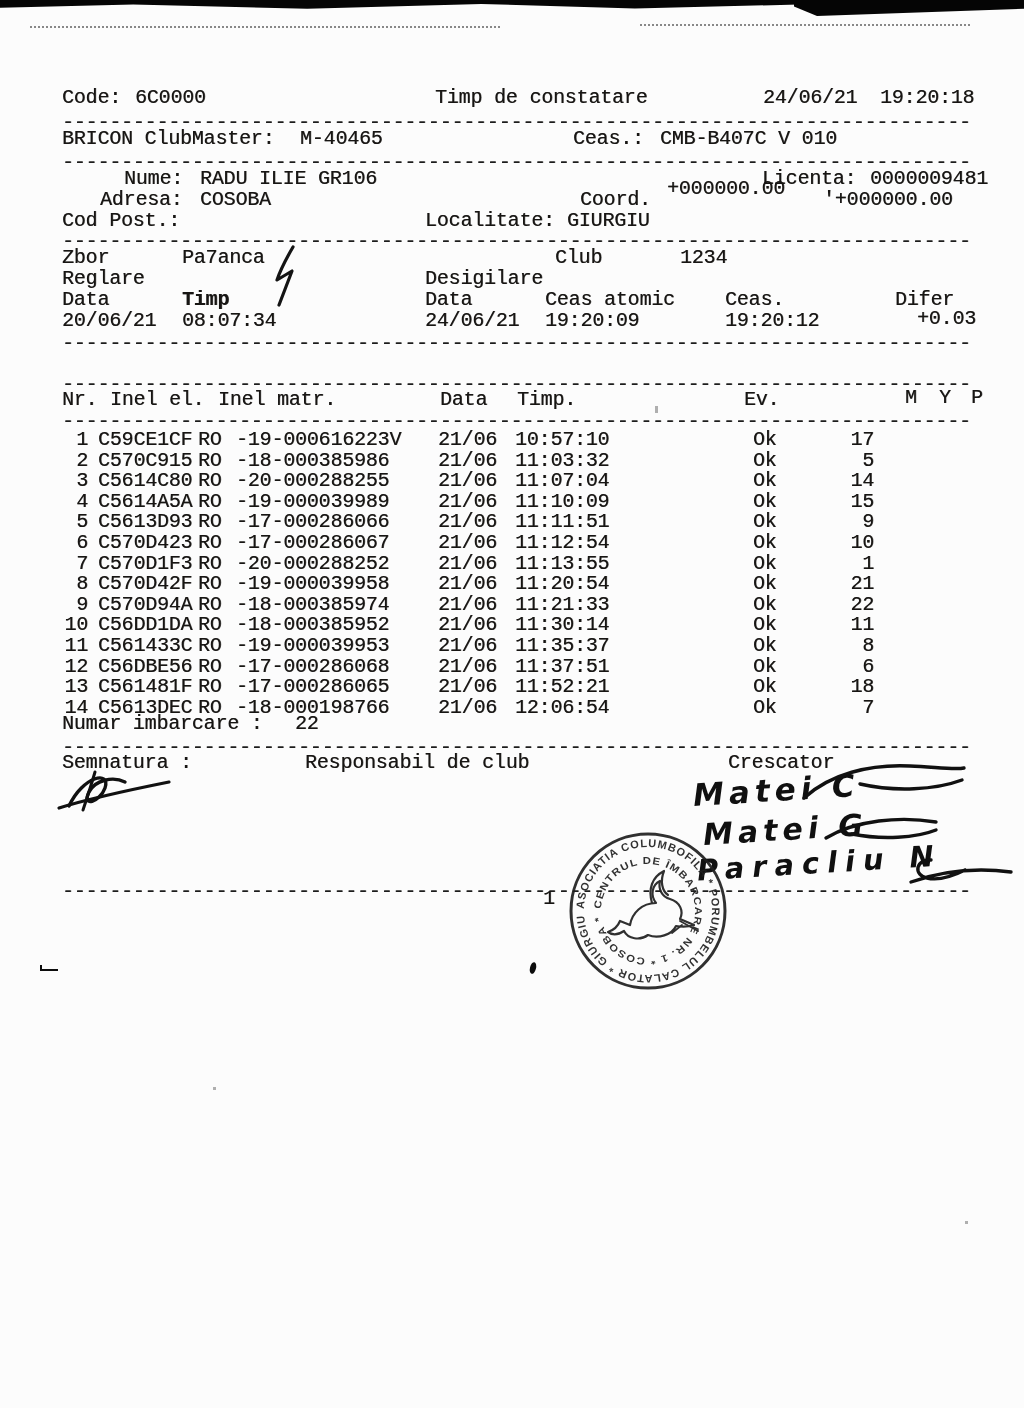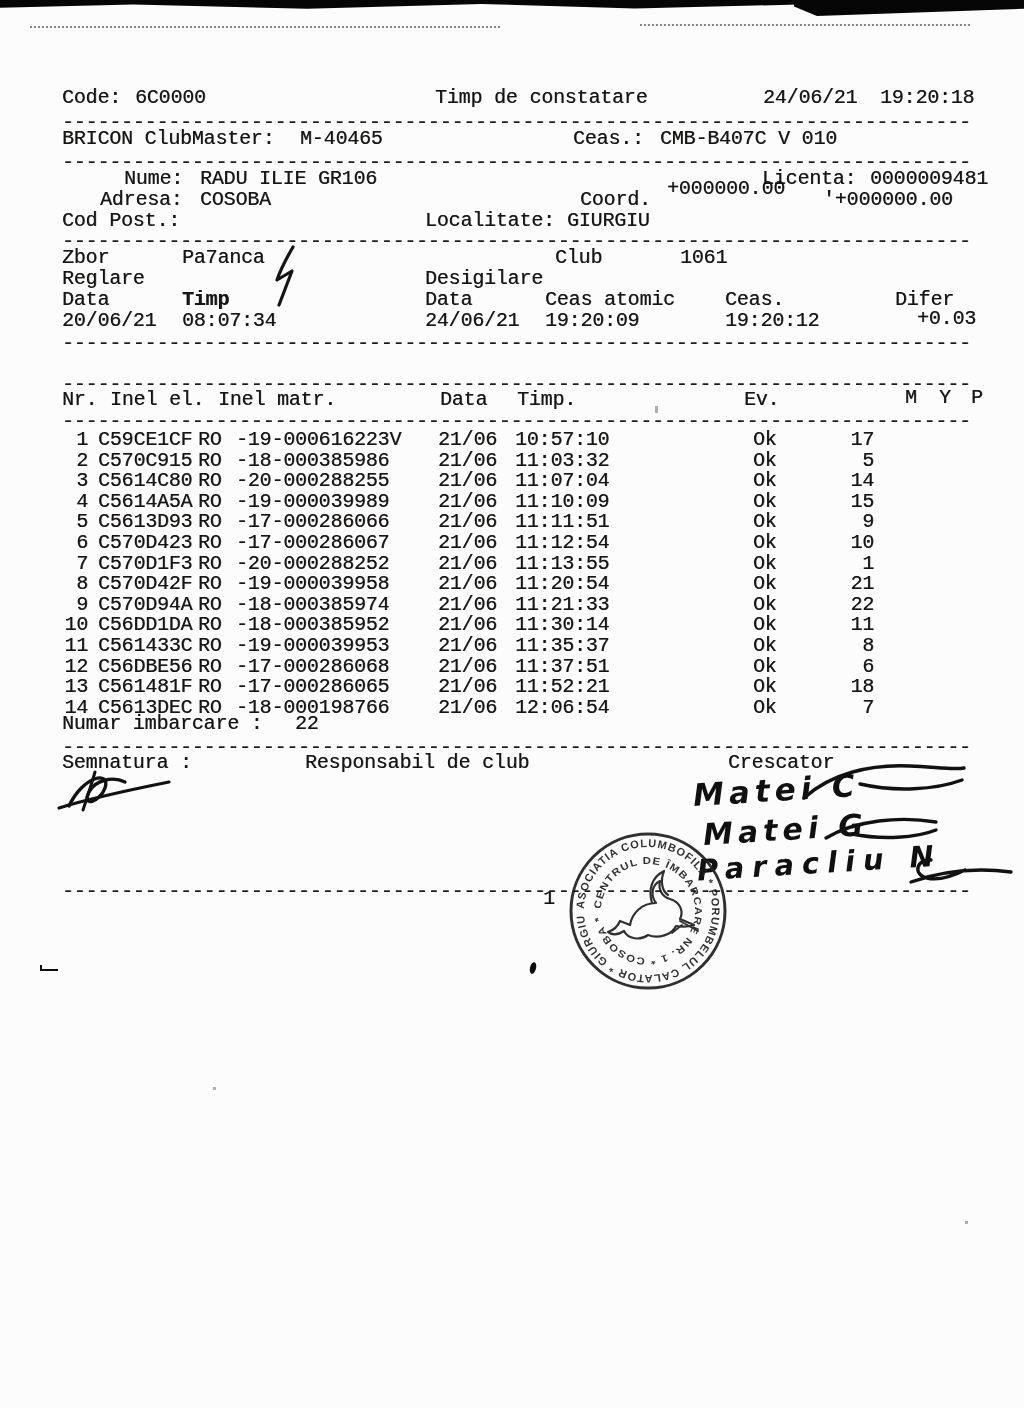--- a/index.html
+++ b/index.html
@@ -70,21 +70,21 @@
   <span class="t" style="top:210px;left:425px;">Localitate:</span>
   <span class="t" style="top:210px;left:567px;">GIURGIU</span>
   <span class="t dv" style="top:231px;left:62px;">-----------------------------------------------------------------------------</span>
 
   <span class="t" style="top:247px;left:62px;">Zbor</span>
   <span class="t" style="top:247px;left:182px;">Pa7anca</span>
   <svg class="svgabs" style="top:243px;left:262px;" width="44" height="66" viewBox="0 0 44 66">
     <path d="M31,4 C24,16 18,28 15,37 L30,28 L17,62" fill="none" stroke="#141414" stroke-width="3.2" stroke-linecap="round" stroke-linejoin="round"></path>
   </svg>
   <span class="t" style="top:247px;left:555px;">Club</span>
-  <span class="t" style="top:247px;left:680px;">1061</span>
+  <span class="t" style="top:247px;left:680px;">1234</span>
   <span class="t" style="top:268px;left:62px;">Reglare</span>
   <span class="t" style="top:268px;left:425px;">Desigilare</span>
   <span class="t" style="top:289px;left:62px;">Data</span>
   <span class="t" style="top:289px;left:182px;font-weight:bold;">Timp</span>
   <span class="t" style="top:289px;left:425px;">Data</span>
   <span class="t" style="top:289px;left:545px;">Ceas atomic</span>
   <span class="t" style="top:289px;left:725px;">Ceas.</span>
   <span class="t" style="top:289px;left:895px;">Difer</span>
   <span class="t" style="top:310px;left:62px;">20/06/21</span>
   <span class="t" style="top:310px;left:182px;">08:07:34</span>

